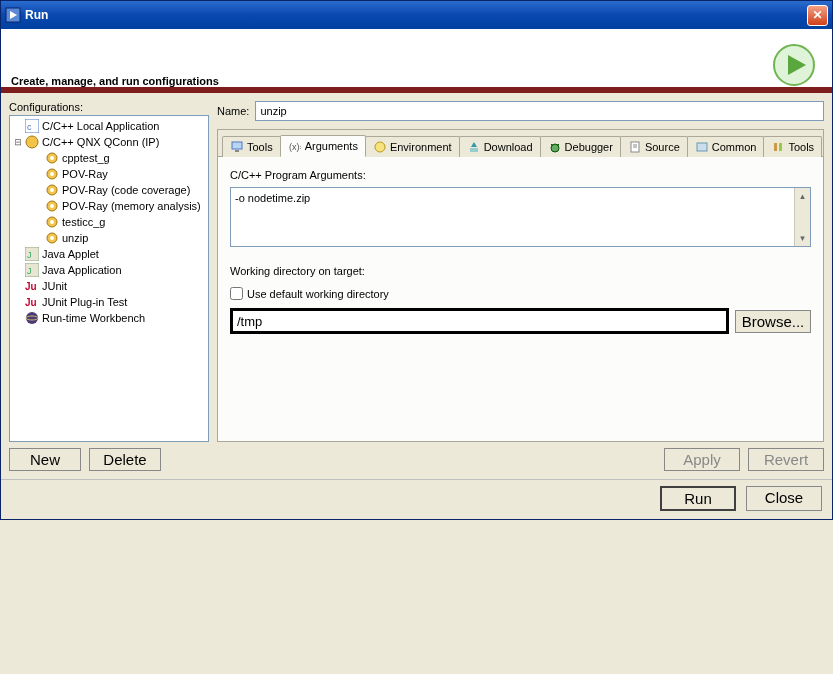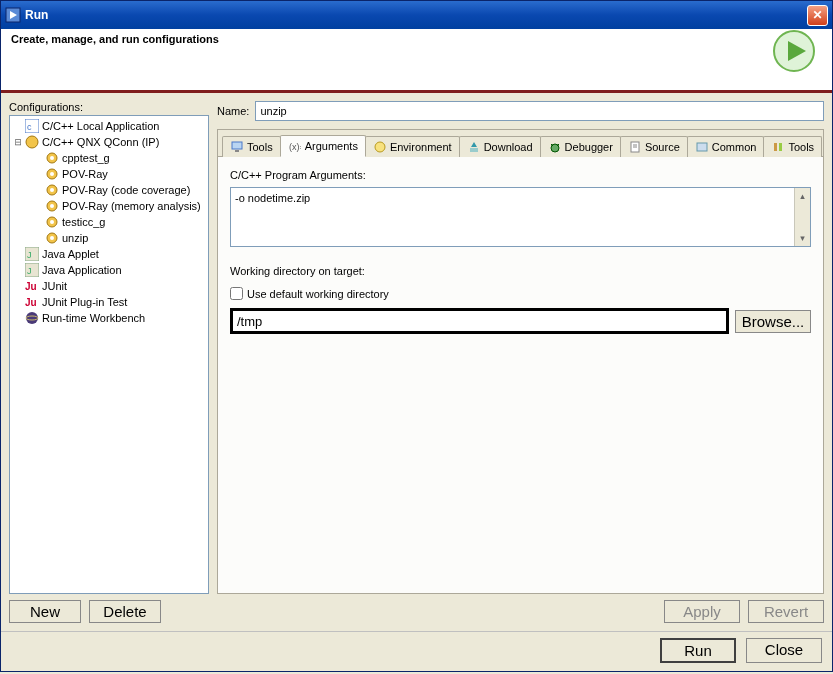--- a/index.html
+++ b/index.html
@@ -1,22 +1,22 @@
 <!DOCTYPE html>
 <html><head>
 <meta charset="utf-8">
 <style>
   * { box-sizing: border-box; margin: 0; padding: 0; }
   body { font-family: Tahoma, Arial, sans-serif; font-size: 11px; background: #ece9d8; color: #000; }
-  .window { width: 833px; height: 672px; border: 1px solid #0a246a; display: flex; flex-direction: column; background: #ece9d8; }
+  .window { width: 833px; height: 520px; border: 1px solid #0a246a; display: flex; flex-direction: column; background: #ece9d8; }
   .titlebar { height: 28px; background: linear-gradient(to bottom, #2a6cce 0%, #0a48b0 50%, #0040a0 100%); display: flex; align-items: center; padding: 0 4px; color: #fff; font-weight: bold; }
   .titlebar .t-icon { width: 16px; height: 16px; margin-right: 4px; display:inline-flex;align-items:center;justify-content:center;}
   .titlebar .title { flex: 1; font-size: 12px; }
   .titlebar .closebtn { width: 21px; height: 21px; background: linear-gradient(to bottom,#f5a083,#d1401a); border:1px solid #fff; border-radius:3px; display:flex;align-items:center;justify-content:center; color:#fff; font-weight:bold; font-size:12px; cursor:pointer;}
-  .header { padding: 0 10px 0 10px; display:flex; align-items:flex-start; background:#fff; border-bottom:3px solid #7f1d1d; height:64px;}
+  .header { padding: 6px 10px 0 10px; display:flex; align-items:flex-end; background:#fff; border-bottom:6px solid #7f1d1d; height:64px;}
   .header .htext { flex:1; font-weight:bold; padding-top:4px;}
   .header .runicon { width:44px;height:44px; margin-right:6px; }
   .body { flex:1; display:flex; flex-direction:column; padding: 8px; gap:6px;}
   .main-row { flex:1; display:flex; gap:8px; min-height:0;}
   .leftcol { width:200px; display:flex; flex-direction:column; }
   .leftcol .lbl { margin-bottom:2px;}
   .tree { flex:1; background:#fff; border:1px solid #7f9db9; overflow:auto; padding:2px 0; }
   .tree-item { display:flex; align-items:center; padding:1px 2px; white-space:nowrap; cursor:default; height:16px; user-select:none;}
   .tree-item .twist { width:12px; text-align:center; color:#666; font-size:9px; cursor:pointer;}
   .tree-item .ticon { width:16px;height:16px; margin-right:2px; display:inline-flex;align-items:center;justify-content:center;}

